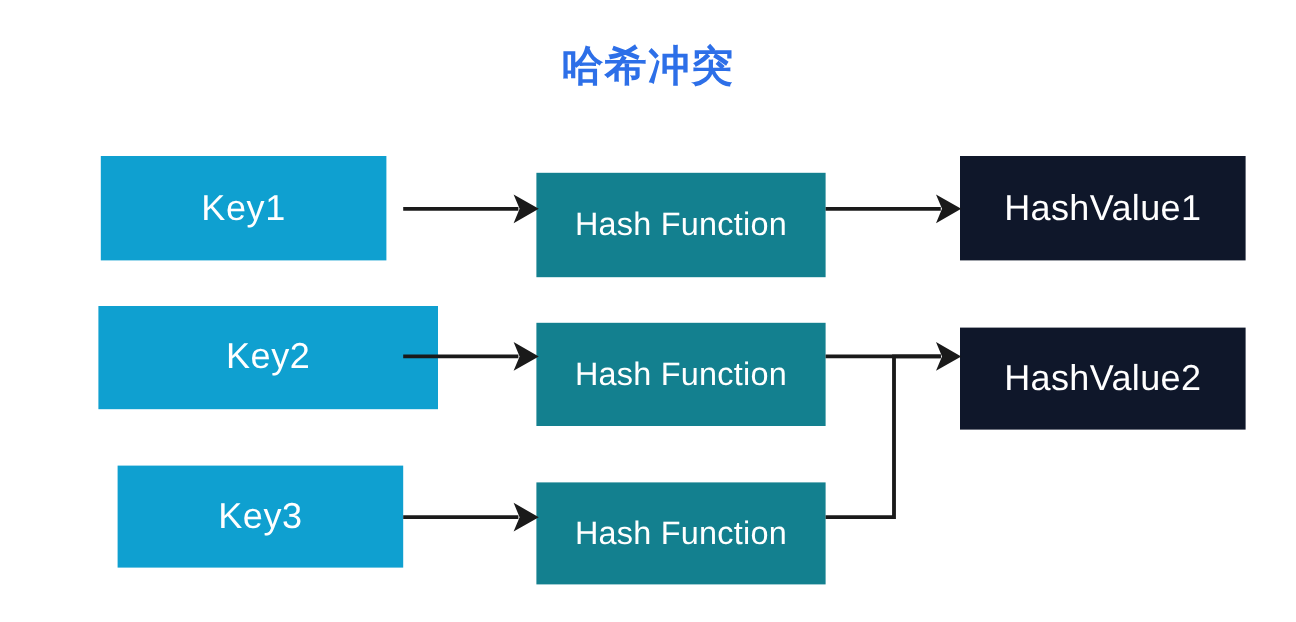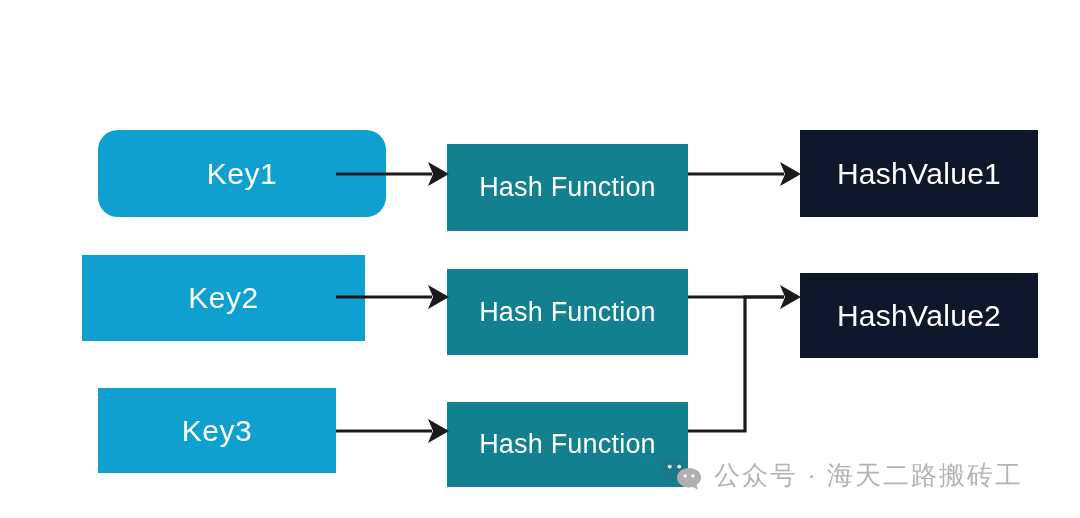--- a/index.html
+++ b/index.html
@@ -104,22 +104,23 @@
     letter-spacing: 2px;
     line-height: 40px;
     white-space: nowrap;
   }
 </style>
 </head>
 <body>
 
 <div id="stage">
 
+  <div id="diagram-title">哈希冲突</div>
 
-  <div class="node node-key" style="left:98px; top:130px; width:288px; height:87px;border-radius:20px;">Key1</div>
+  <div class="node node-key" style="left:84px; top:130px; width:238px; height:87px;">Key1</div>
 
   <div class="node node-fn" style="left:447px; top:130px; width:241px; height:87px;">Hash Function</div>
 
   <div class="node node-val" style="left:800px; top:130px; width:238px; height:87px;">HashValue1</div>
 
   <div class="node node-key" style="left:82px; top:255px; width:283px; height:86px;">Key2</div>
 
   <div class="node node-fn" style="left:447px; top:255px; width:241px; height:86px;">Hash Function</div>
 
   <div class="node node-val" style="left:800px; top:256px; width:238px; height:85px;margin-top:17px;">HashValue2</div>
@@ -153,33 +154,14 @@
     <g>
       <line class="conn-line" x1="336" y1="431" x2="432" y2="431"></line>
       <polygon class="conn-head" points="428,419 449,431 428,443 433,431"></polygon>
     </g>
 
     <g>
       <polyline class="conn-line" points="688,431 745,431 745,297 784,297"></polyline>
     </g>
   </svg>
 
-  <div id="watermark">
-    <span class="wm-icon">
-      <svg viewBox="0 0 44 40" width="44" height="40">
-
-        <path d="M14.5 2.5 C6.8 2.5 0.8 7.6 0.8 13.9 C0.8 17.5 2.8 20.7 6.0 22.8
-                 L4.4 28.4 L10.3 25.2 C11.6 25.5 13.0 25.7 14.5 25.7
-                 C22.2 25.7 28.2 20.6 28.2 14.1 C28.2 7.6 22.2 2.5 14.5 2.5 Z" fill="#19788a"></path>
-        <circle cx="9.8" cy="11.6" r="1.9" fill="#ffffff"></circle>
-        <circle cx="19.2" cy="11.6" r="1.9" fill="#ffffff"></circle>
-
-        <path d="M29.0 13.0 C22.3 13.0 17.0 17.3 17.0 22.7 C17.0 28.1 22.3 32.4 29.0 32.4
-                 C30.3 32.4 31.6 32.2 32.8 31.9 L38.0 34.8 L36.6 29.9
-                 C39.4 28.1 41.1 25.6 41.1 22.7 C41.1 17.3 35.8 13.0 29.0 13.0 Z" fill="#b0b0b0"></path>
-        <circle cx="25.2" cy="20.8" r="1.6" fill="#ffffff"></circle>
-        <circle cx="32.9" cy="20.8" r="1.6" fill="#ffffff"></circle>
-      </svg>
-    </span>
-    <span class="wm-text">公众号 · 海天二路搬砖工</span>
-  </div>
 
 </div>
 
 </body></html>

